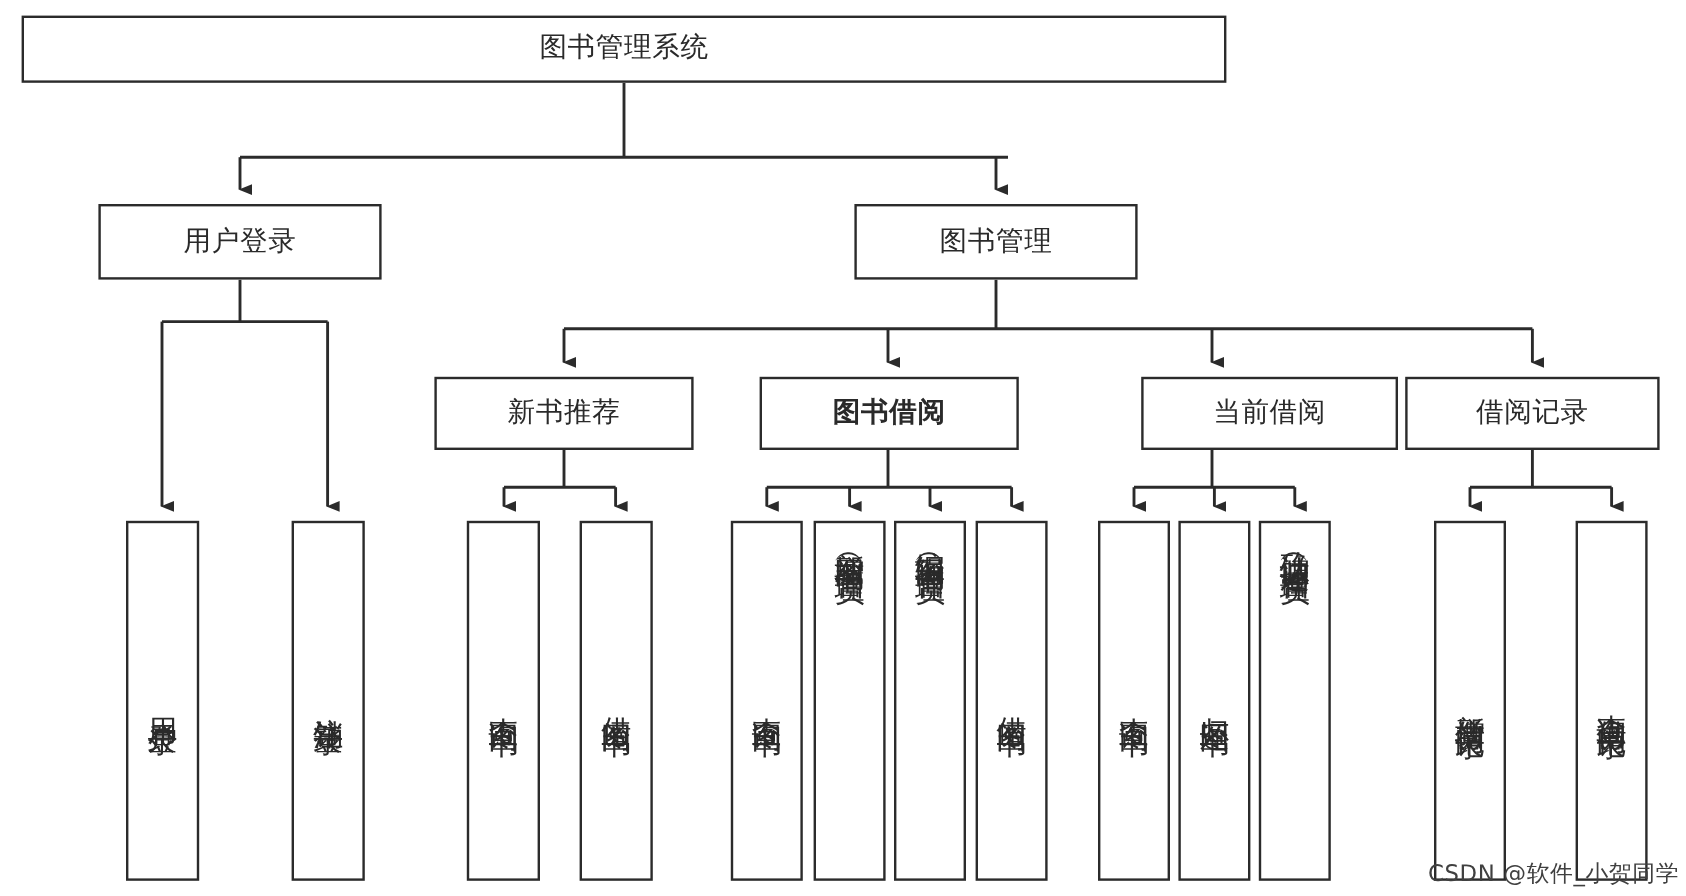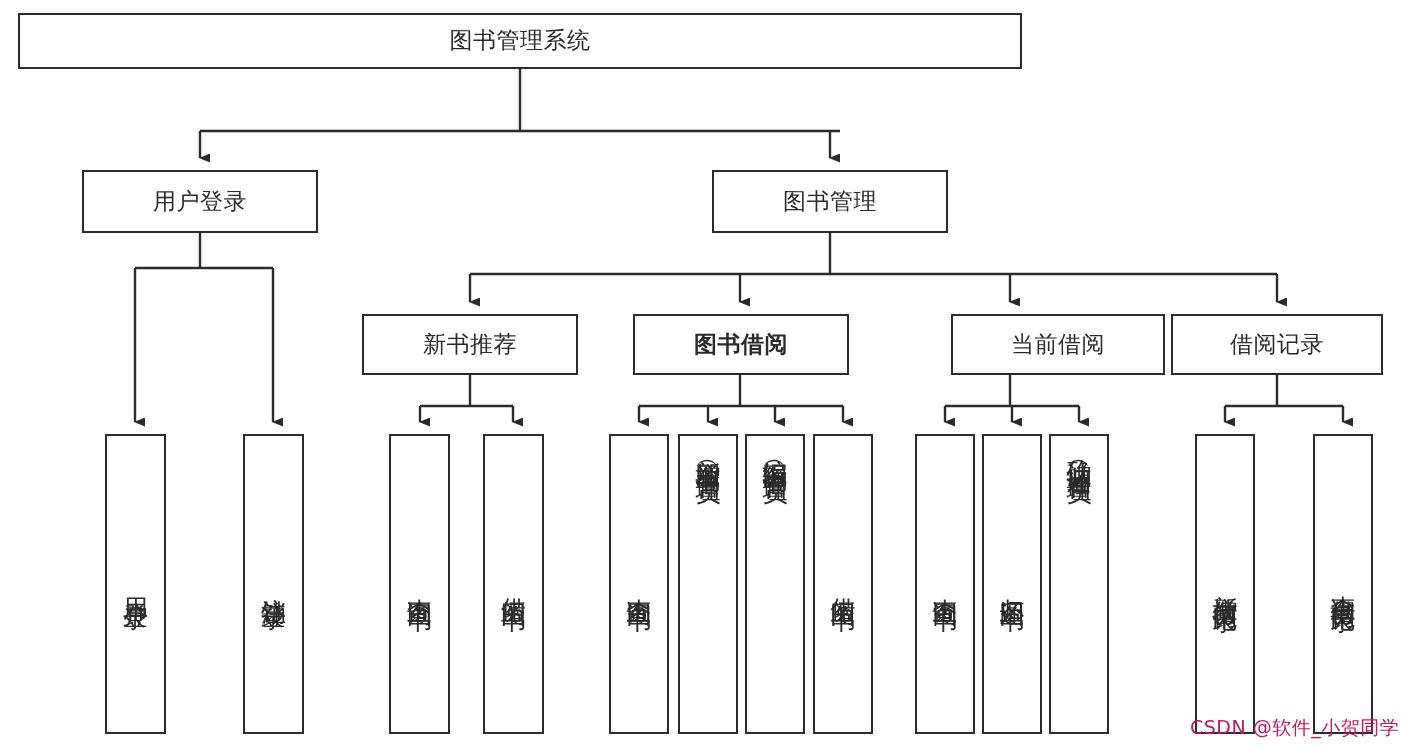--- a/index.html
+++ b/index.html
@@ -59,21 +59,21 @@
     letter-spacing: 3px;
     line-height: 1;
     white-space: nowrap;
   }
   .node-box.vertical.centered {
     align-items: center;
     padding-top: 0;
   }
   .watermark {
     position: absolute;
-    color: #be185d;
+    color: #404040;
     font-size: 19px;
     white-space: nowrap;
     letter-spacing: 0.5px;
     font-family: "DejaVu Sans", "Liberation Sans", sans-serif;
   }
 </style>
 </head>
 <body>
 
 <div id="diagram-root">

